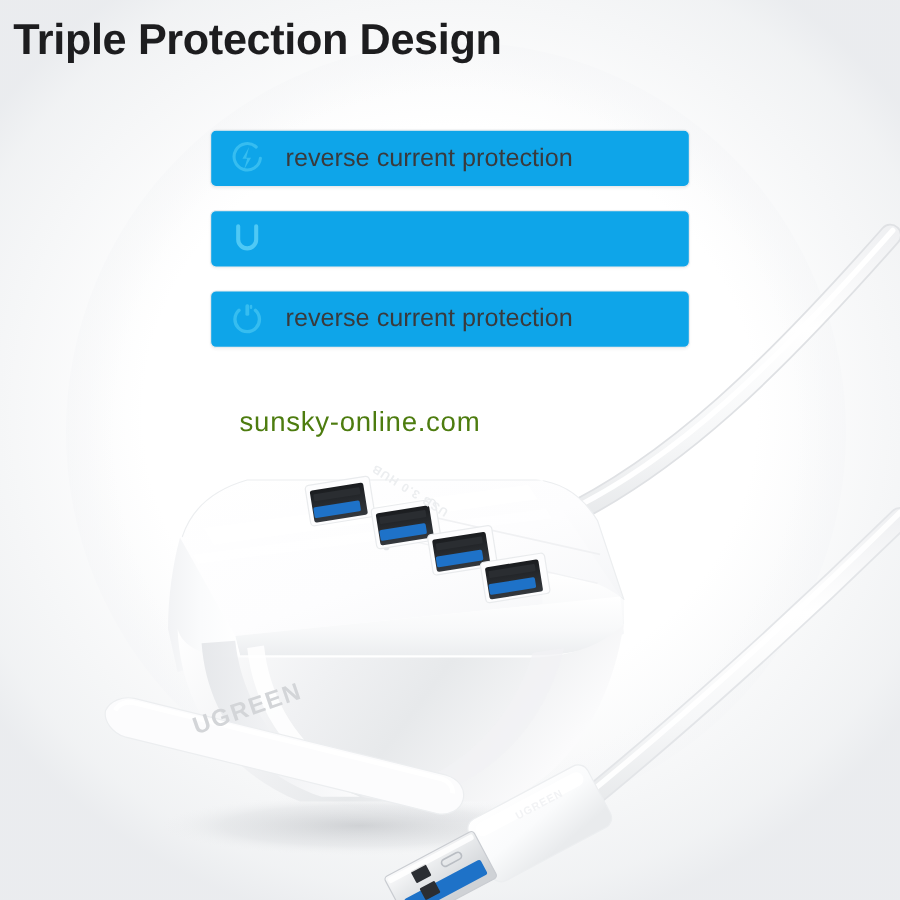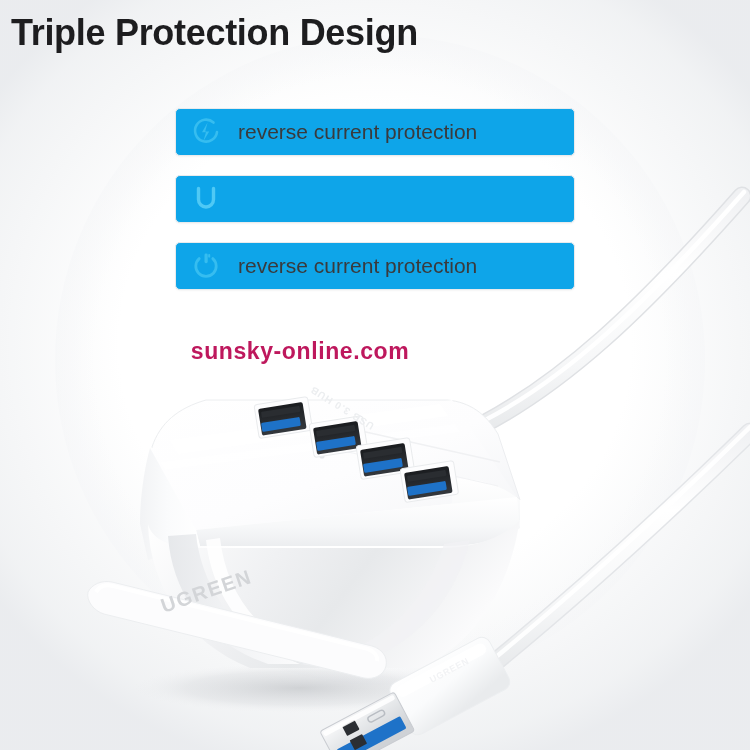--- a/index.html
+++ b/index.html
@@ -85,23 +85,22 @@
   }
 
   
   .watermark {
     position: absolute;
     top: 338px;
     left: 0;
     width: 600px;
     text-align: center;
     font-size: 23px;
-    color: #be185d;
+    color: #4d7c0f;
     letter-spacing: 0.6px;
-    font-weight: bold;
   }
 
   
   .product {
     position: absolute;
     left: 0;
     top: 0;
     width: 750px;
     height: 750px;
   }

